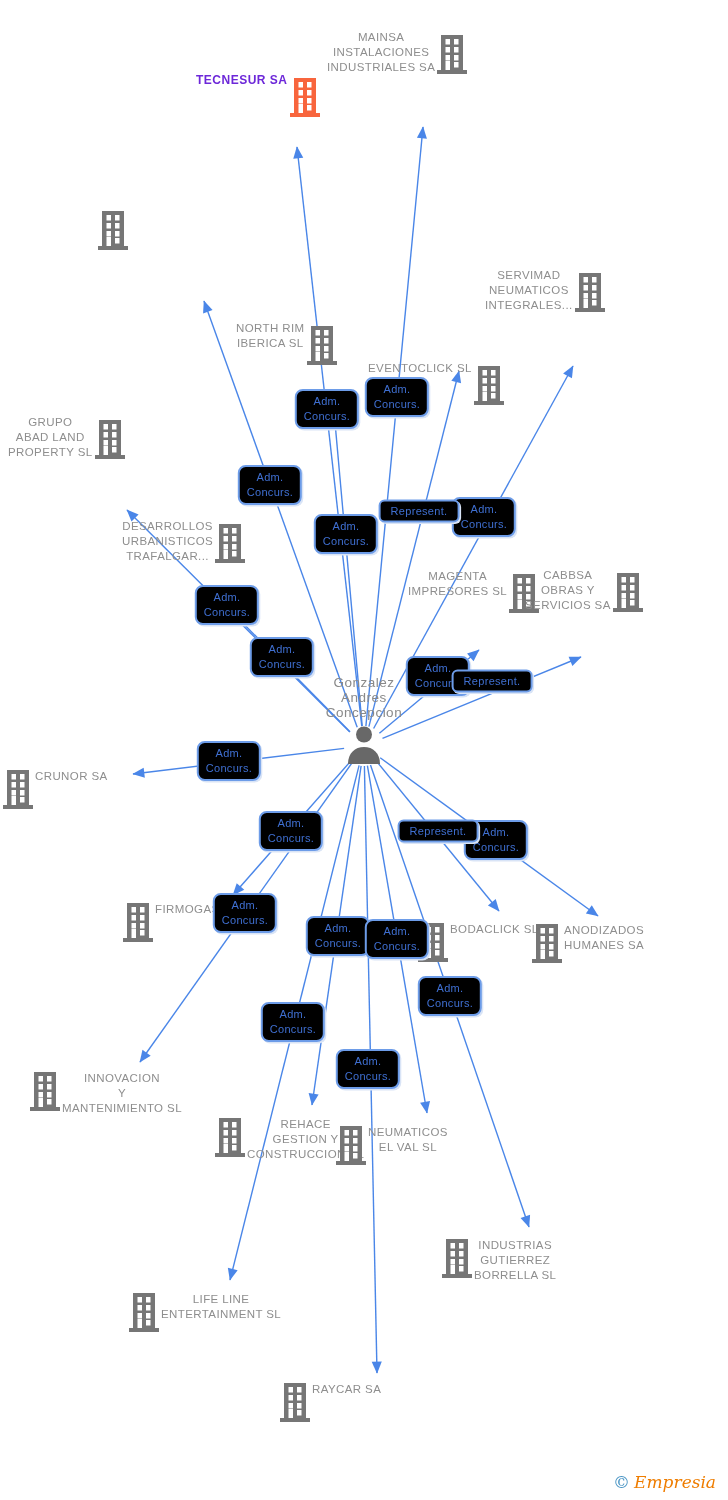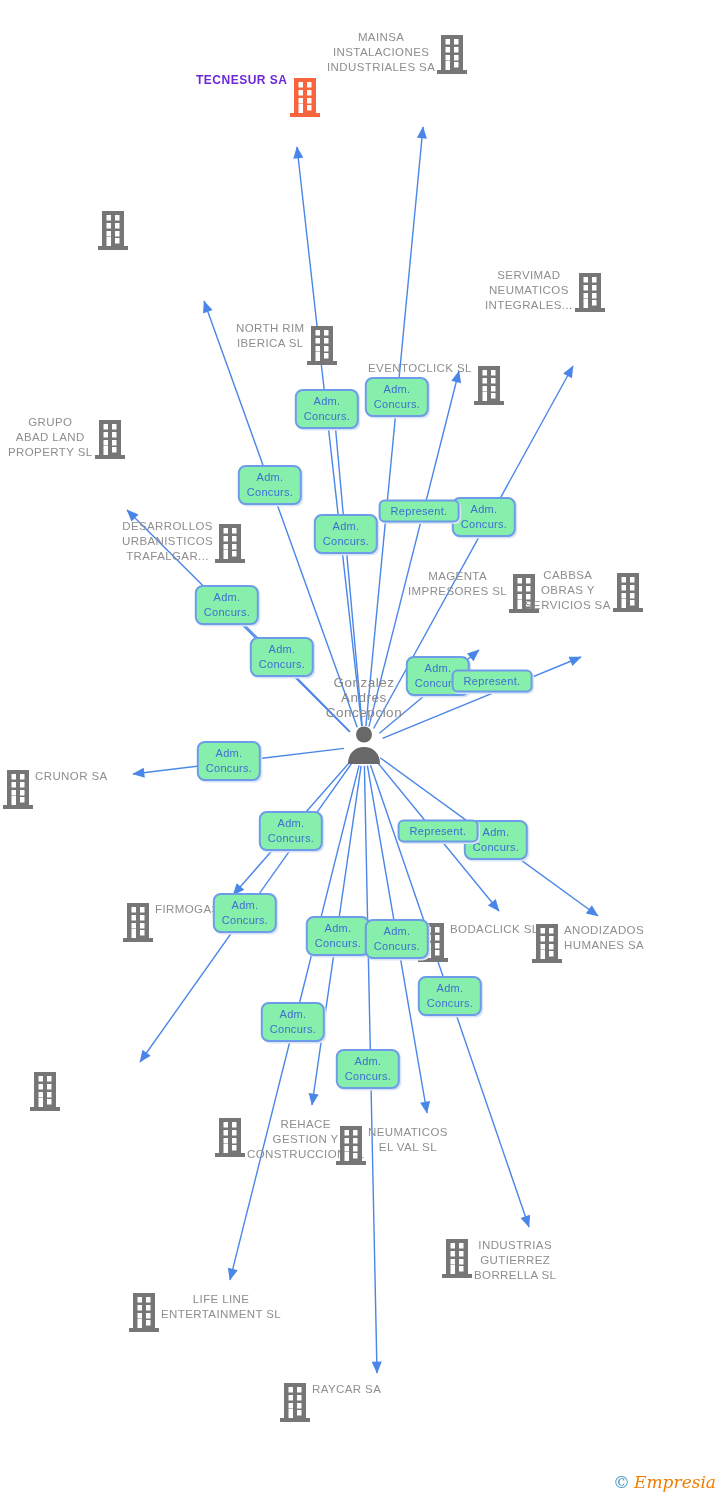--- a/index.html
+++ b/index.html
@@ -22,21 +22,21 @@
   .b-icon{margin-top:4px;height:40px;}
   .node.below .b-icon{margin-top:0;margin-bottom:4px;}
   .person{
     position:absolute;width:200px;display:flex;flex-direction:column;
     align-items:center;text-align:center;z-index:4;
   }
   .person-name{font-size:13.5px;line-height:15px;color:#8a8a8a;letter-spacing:.5px;}
   .p-icon{margin-top:6px;height:38px;}
   .edge-label{
     position:absolute;transform:translate(-50%,-50%);
-    background:#86efac;border:2px solid #6d9ce8;border-radius:8px;
+    background:#000000;border:2px solid #6d9ce8;border-radius:8px;
     color:#3f6fd1;font-size:11px;line-height:15px;letter-spacing:.3px;
     padding:3px 7px;text-align:center;z-index:5;white-space:nowrap;
     box-shadow:1.5px 1.5px 0 #d9e4f6;
   }
   .edge-label.single{z-index:6;padding:2px 10px;border-radius:6px;}
   .watermark{
     position:absolute;right:12px;bottom:8px;z-index:7;
     font-size:17px;font-family:"DejaVu Serif", serif;margin-left:12px;
   }
   .watermark .c{color:#4894c4;font-style:normal;margin-right:4px;}
@@ -345,20 +345,25 @@
     <rect x="2" y="36" width="30" height="4" fill="#767676"></rect>
           <rect x="10.5" y="5" width="4.5" height="5.5" fill="#fff"></rect>
           <rect x="19" y="5" width="4.5" height="5.5" fill="#fff"></rect>
           <rect x="10.5" y="13" width="4.5" height="5.5" fill="#fff"></rect>
           <rect x="19" y="13" width="4.5" height="5.5" fill="#fff"></rect>
           <rect x="10.5" y="21" width="4.5" height="5.5" fill="#fff"></rect>
           <rect x="19" y="21" width="4.5" height="5.5" fill="#fff"></rect>
           <rect x="19" y="28" width="4.5" height="5.5" fill="#fff"></rect>
     <rect x="10.5" y="27" width="4.5" height="9" fill="#fff"></rect>
         </svg></div>
+      <div class="node-name">
+        <div>INNOVACION</div>
+        <div>Y</div>
+        <div>MANTENIMIENTO SL</div>
+      </div>
     </div>
     <div class="node below" style="left: 213px; top: 1117px;">
       <div class="b-icon"><svg width="34" height="40" viewBox="0 0 34 40">
     <rect x="6" y="1" width="22" height="36" fill="#767676"></rect>
     <rect x="2" y="36" width="30" height="4" fill="#767676"></rect>
           <rect x="10.5" y="5" width="4.5" height="5.5" fill="#fff"></rect>
           <rect x="19" y="5" width="4.5" height="5.5" fill="#fff"></rect>
           <rect x="10.5" y="13" width="4.5" height="5.5" fill="#fff"></rect>
           <rect x="19" y="13" width="4.5" height="5.5" fill="#fff"></rect>
           <rect x="10.5" y="21" width="4.5" height="5.5" fill="#fff"></rect>

